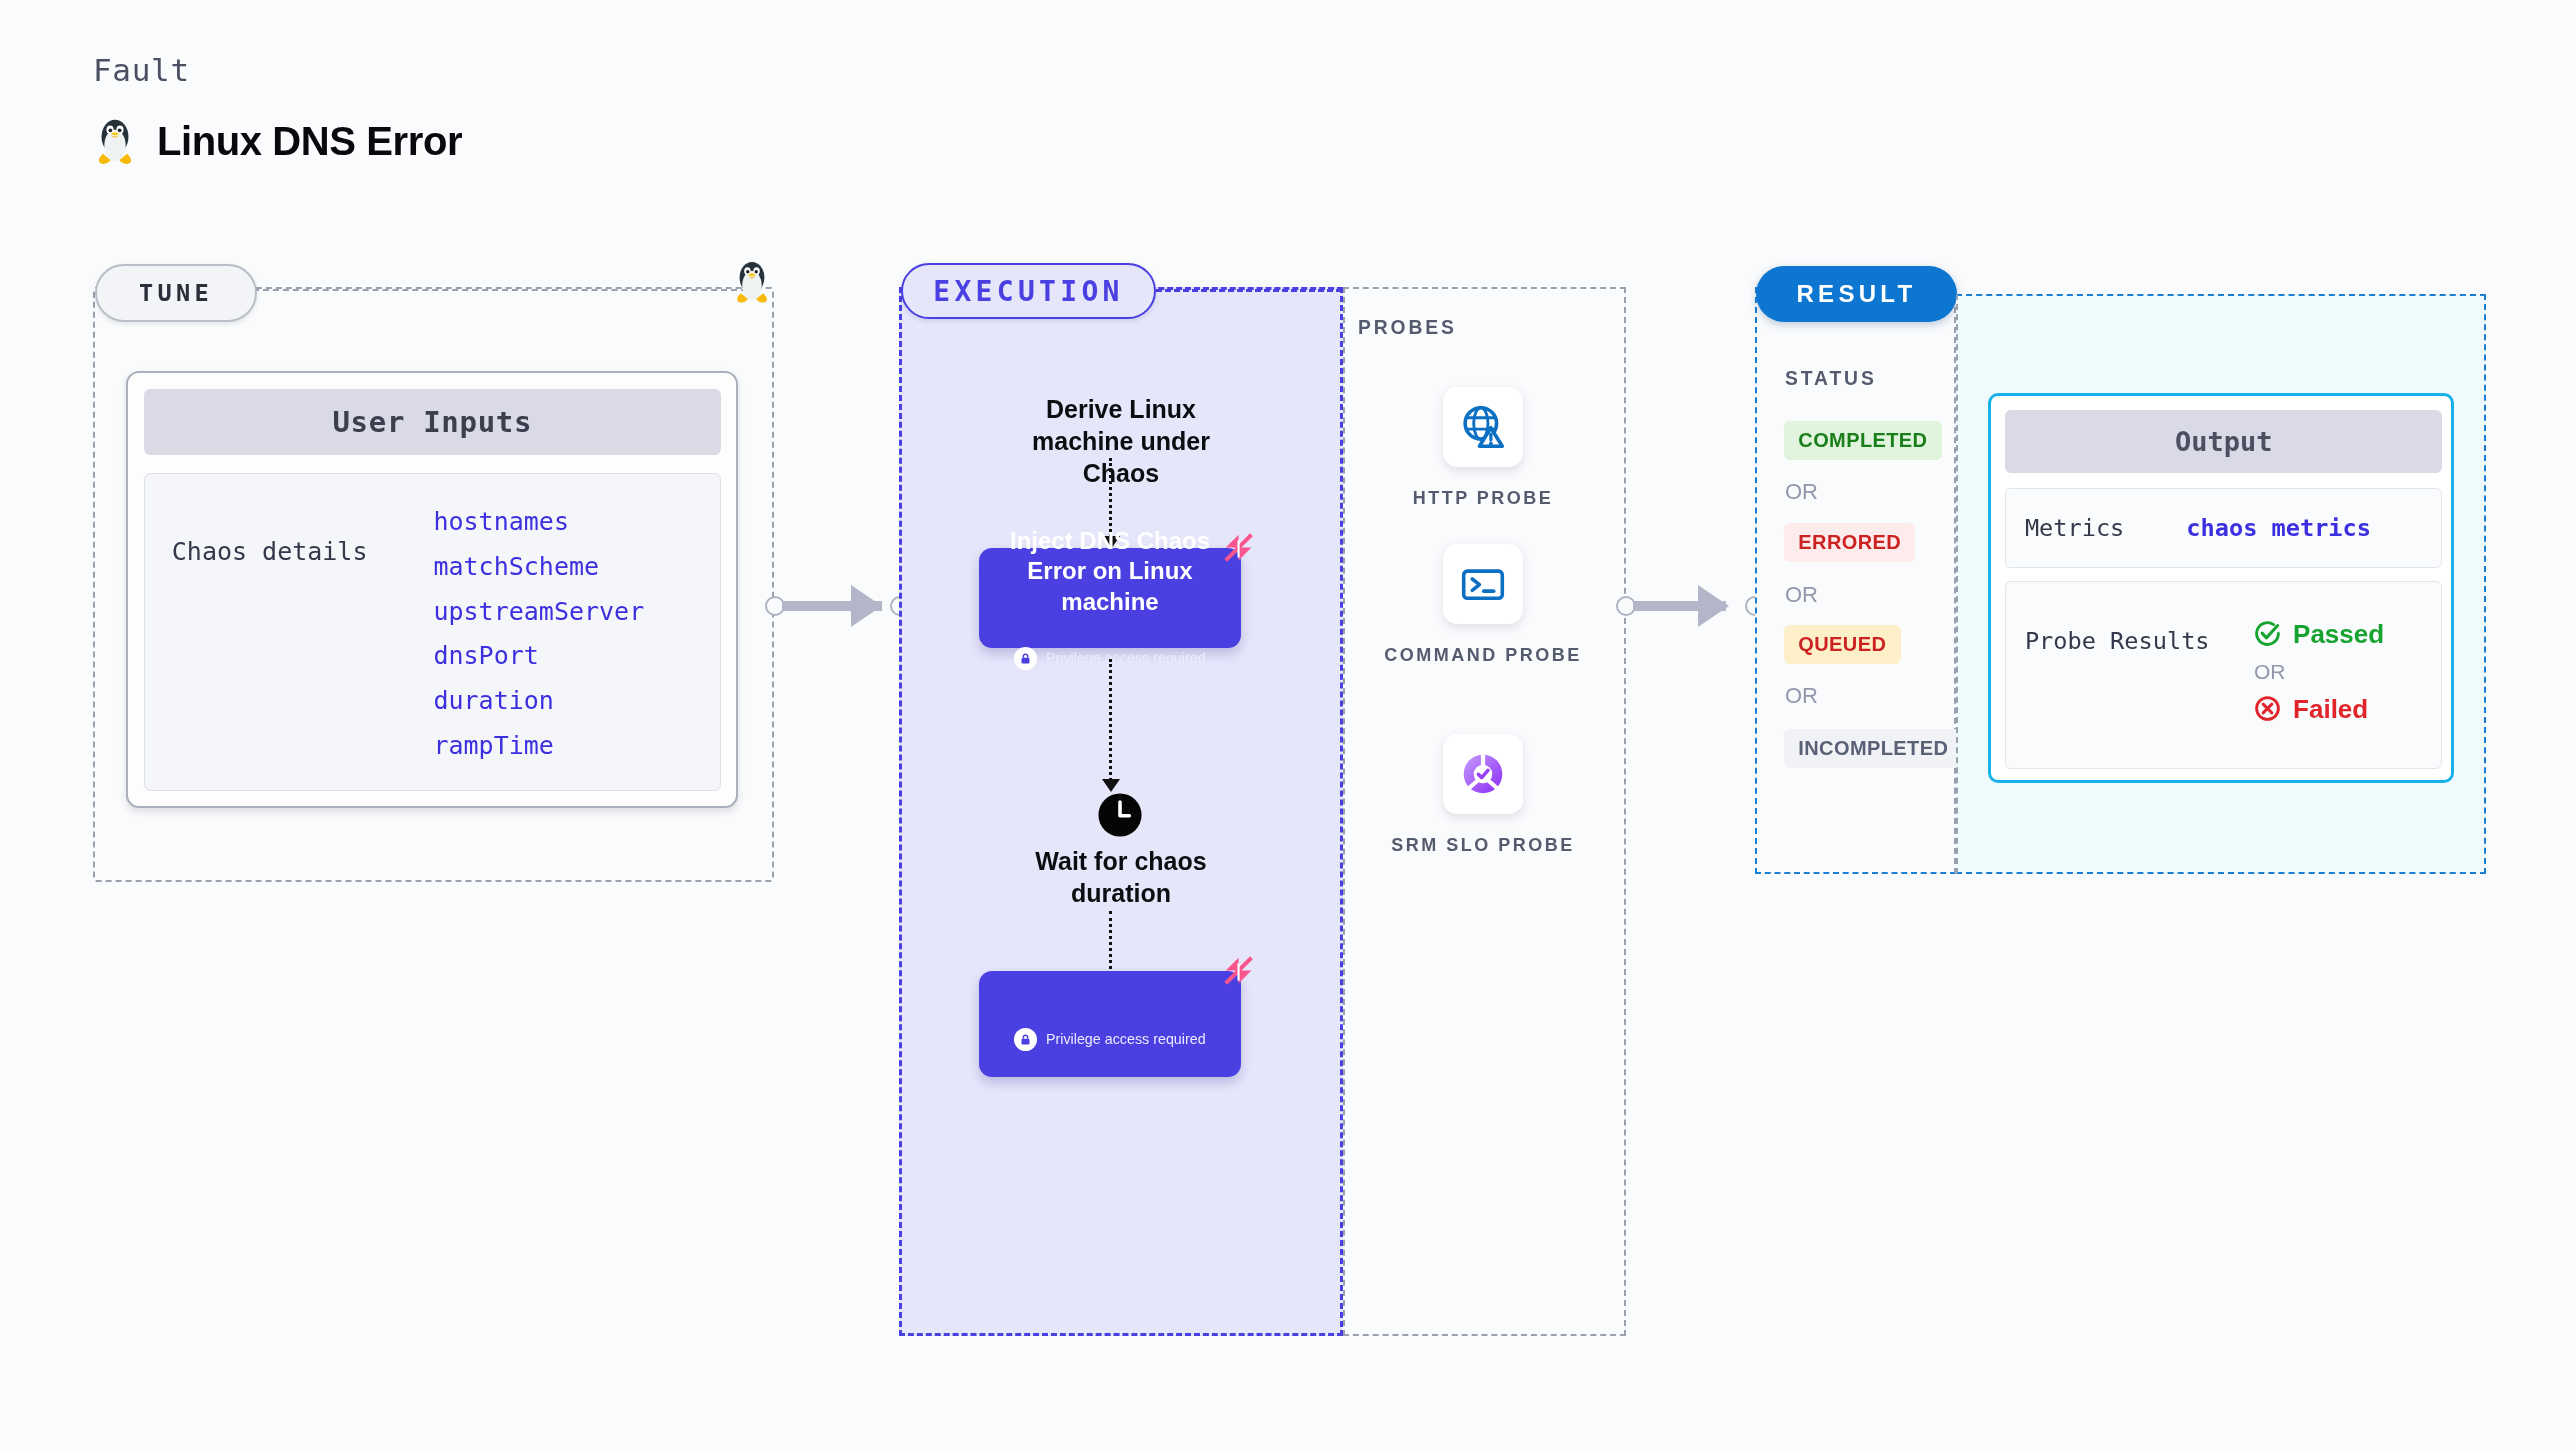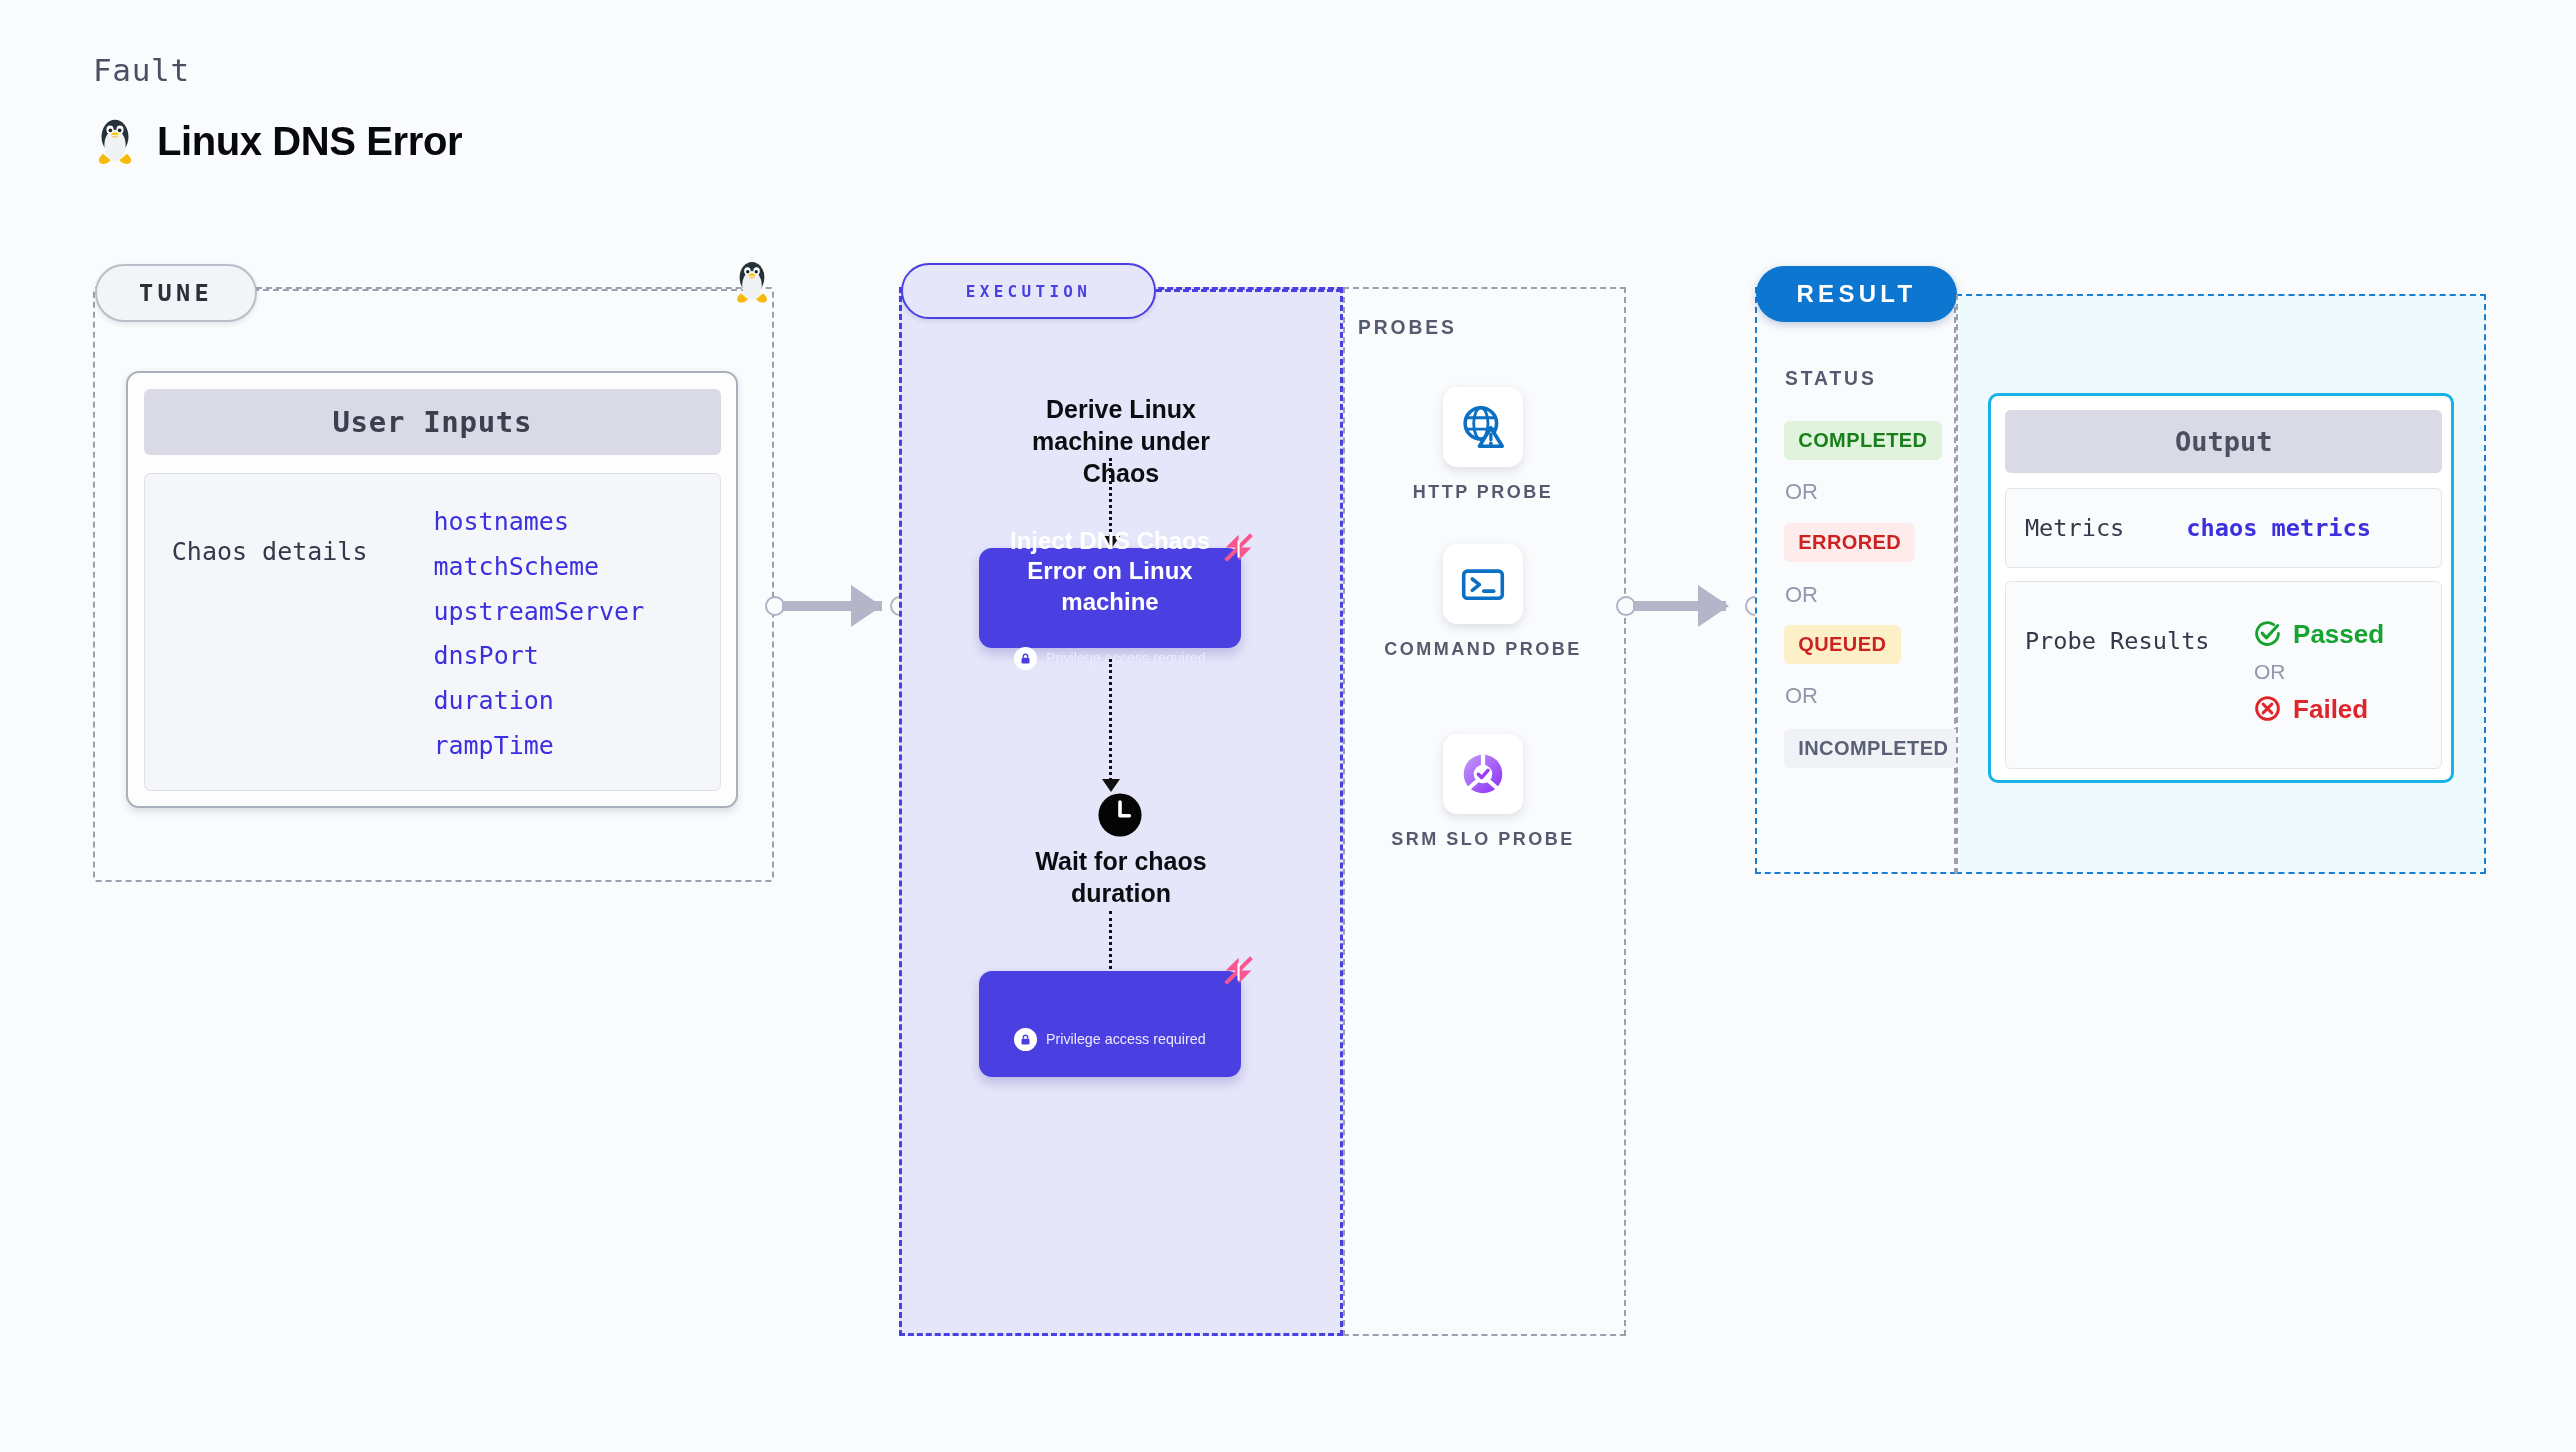--- a/index.html
+++ b/index.html
@@ -91,21 +91,21 @@
   }
   #exec-panel-top{
     left:899px;top:287px;width:444px;height:0;
     border-top:3.6px dashed #4a3fe0;
   }
   #exec-chip{
     left:901px;top:263px;width:255px;height:56px;
     background:#e6e6fb;border:2.9px solid #4a3fe0;border-radius:30px;
     display:flex;align-items:center;justify-content:center;
     font-family:"DejaVu Sans Mono", monospace;
-    font-size:16px;letter-spacing:4.3px;font-weight:700;color:#4a3fe0;
+    font-size:28px;letter-spacing:4.3px;font-weight:700;color:#4a3fe0;
     box-shadow:0 2.1px 5.7px rgba(40,40,120,.14);
     box-sizing:border-box;
   }
   #exec-dash-line{
     left:1156px;top:289px;width:186px;height:0;
     border-top:3.6px dashed #4a3fe0;
   }
 
   #derive-text{
     left:992px;top:393px;width:258px;text-align:center;
@@ -166,21 +166,21 @@
   .probe-item{
     position:absolute;width:208px;left:1379px;
     display:flex;flex-direction:column;align-items:center;
   }
   .probe-card{
     width:80px;height:80px;background:#fff;border-radius:14.3px;
     box-shadow:0 3.6px 10px rgba(40,45,80,.13);
     display:flex;align-items:center;justify-content:center;
   }
   .probe-name{
-    margin-top:14px;text-align:left;line-height:1.3;
+    margin-top:20px;text-align:left;line-height:1.3;
     font-size:18px;font-weight:700;letter-spacing:2.5px;color:#555b6e;
   }
 
   
   #result-panel{
     left:1755px;top:287px;width:201px;height:587px;
     border:2.9px dashed #1a7fd4;border-right:2.1px dashed #9aa0ae;
     background:#fafbfd;box-sizing:border-box;
   }
   #result-chip{

